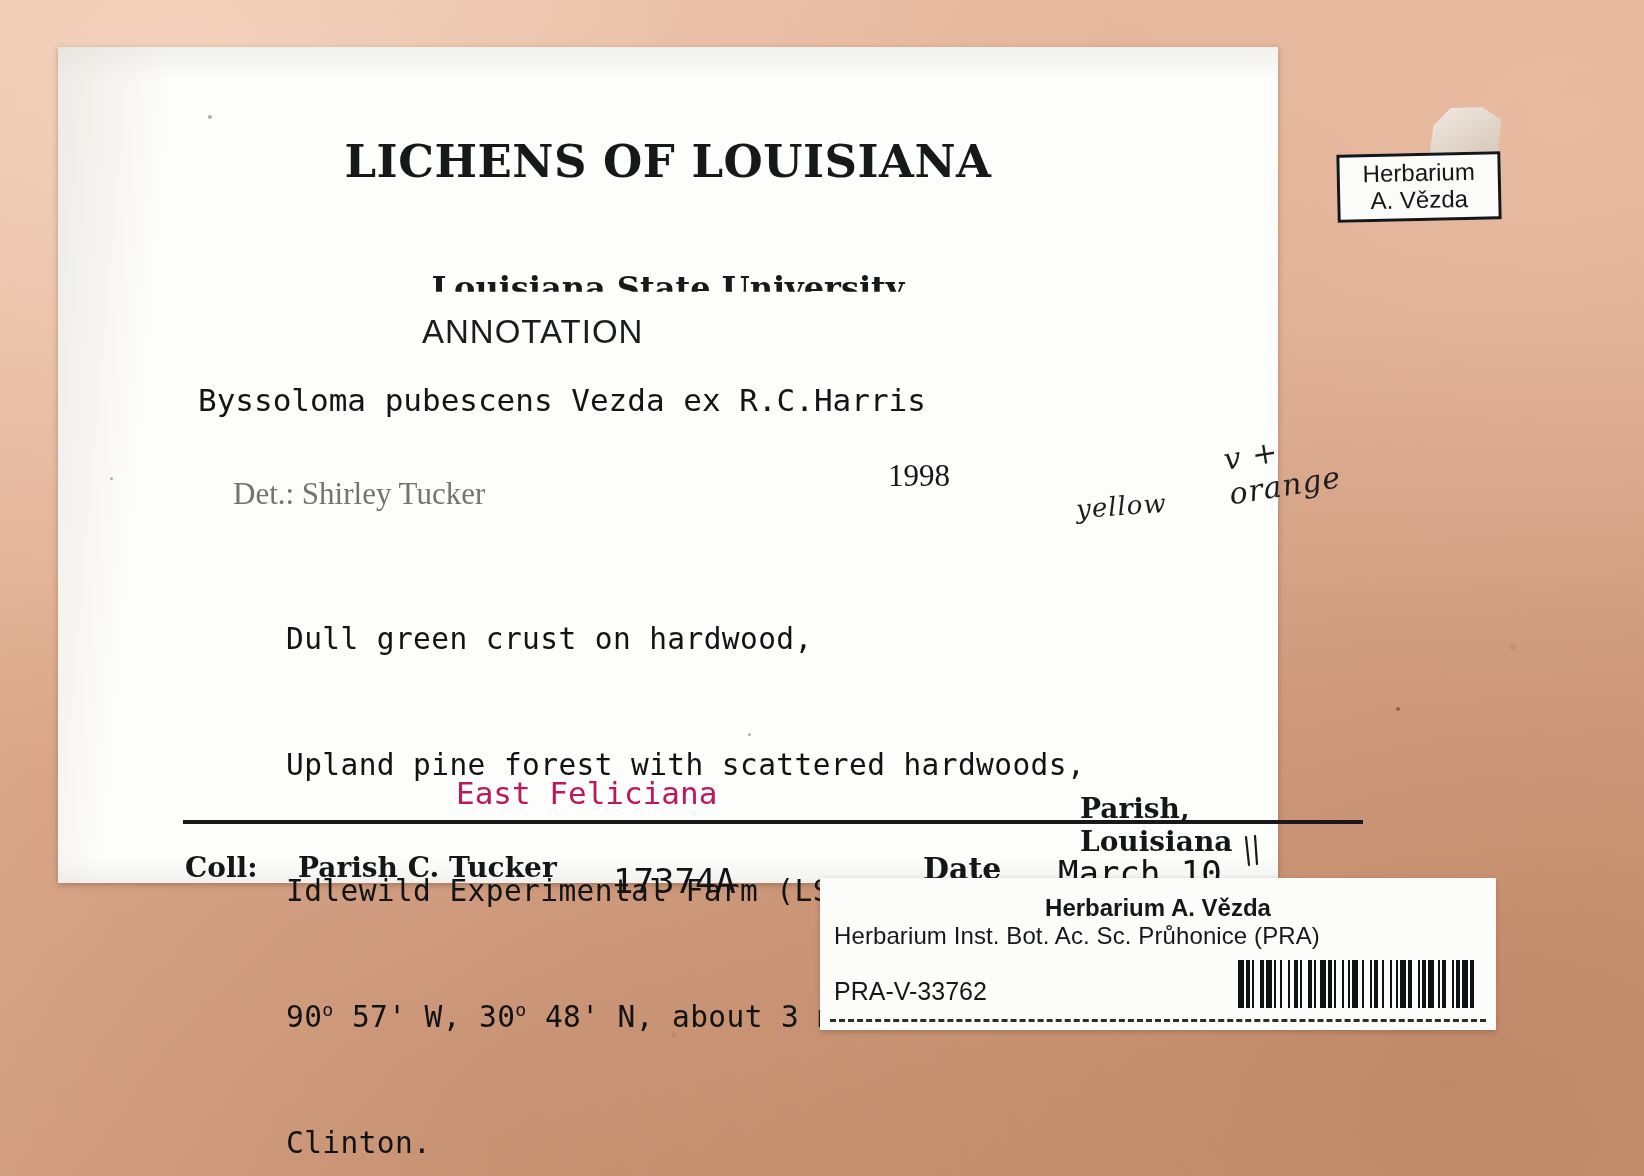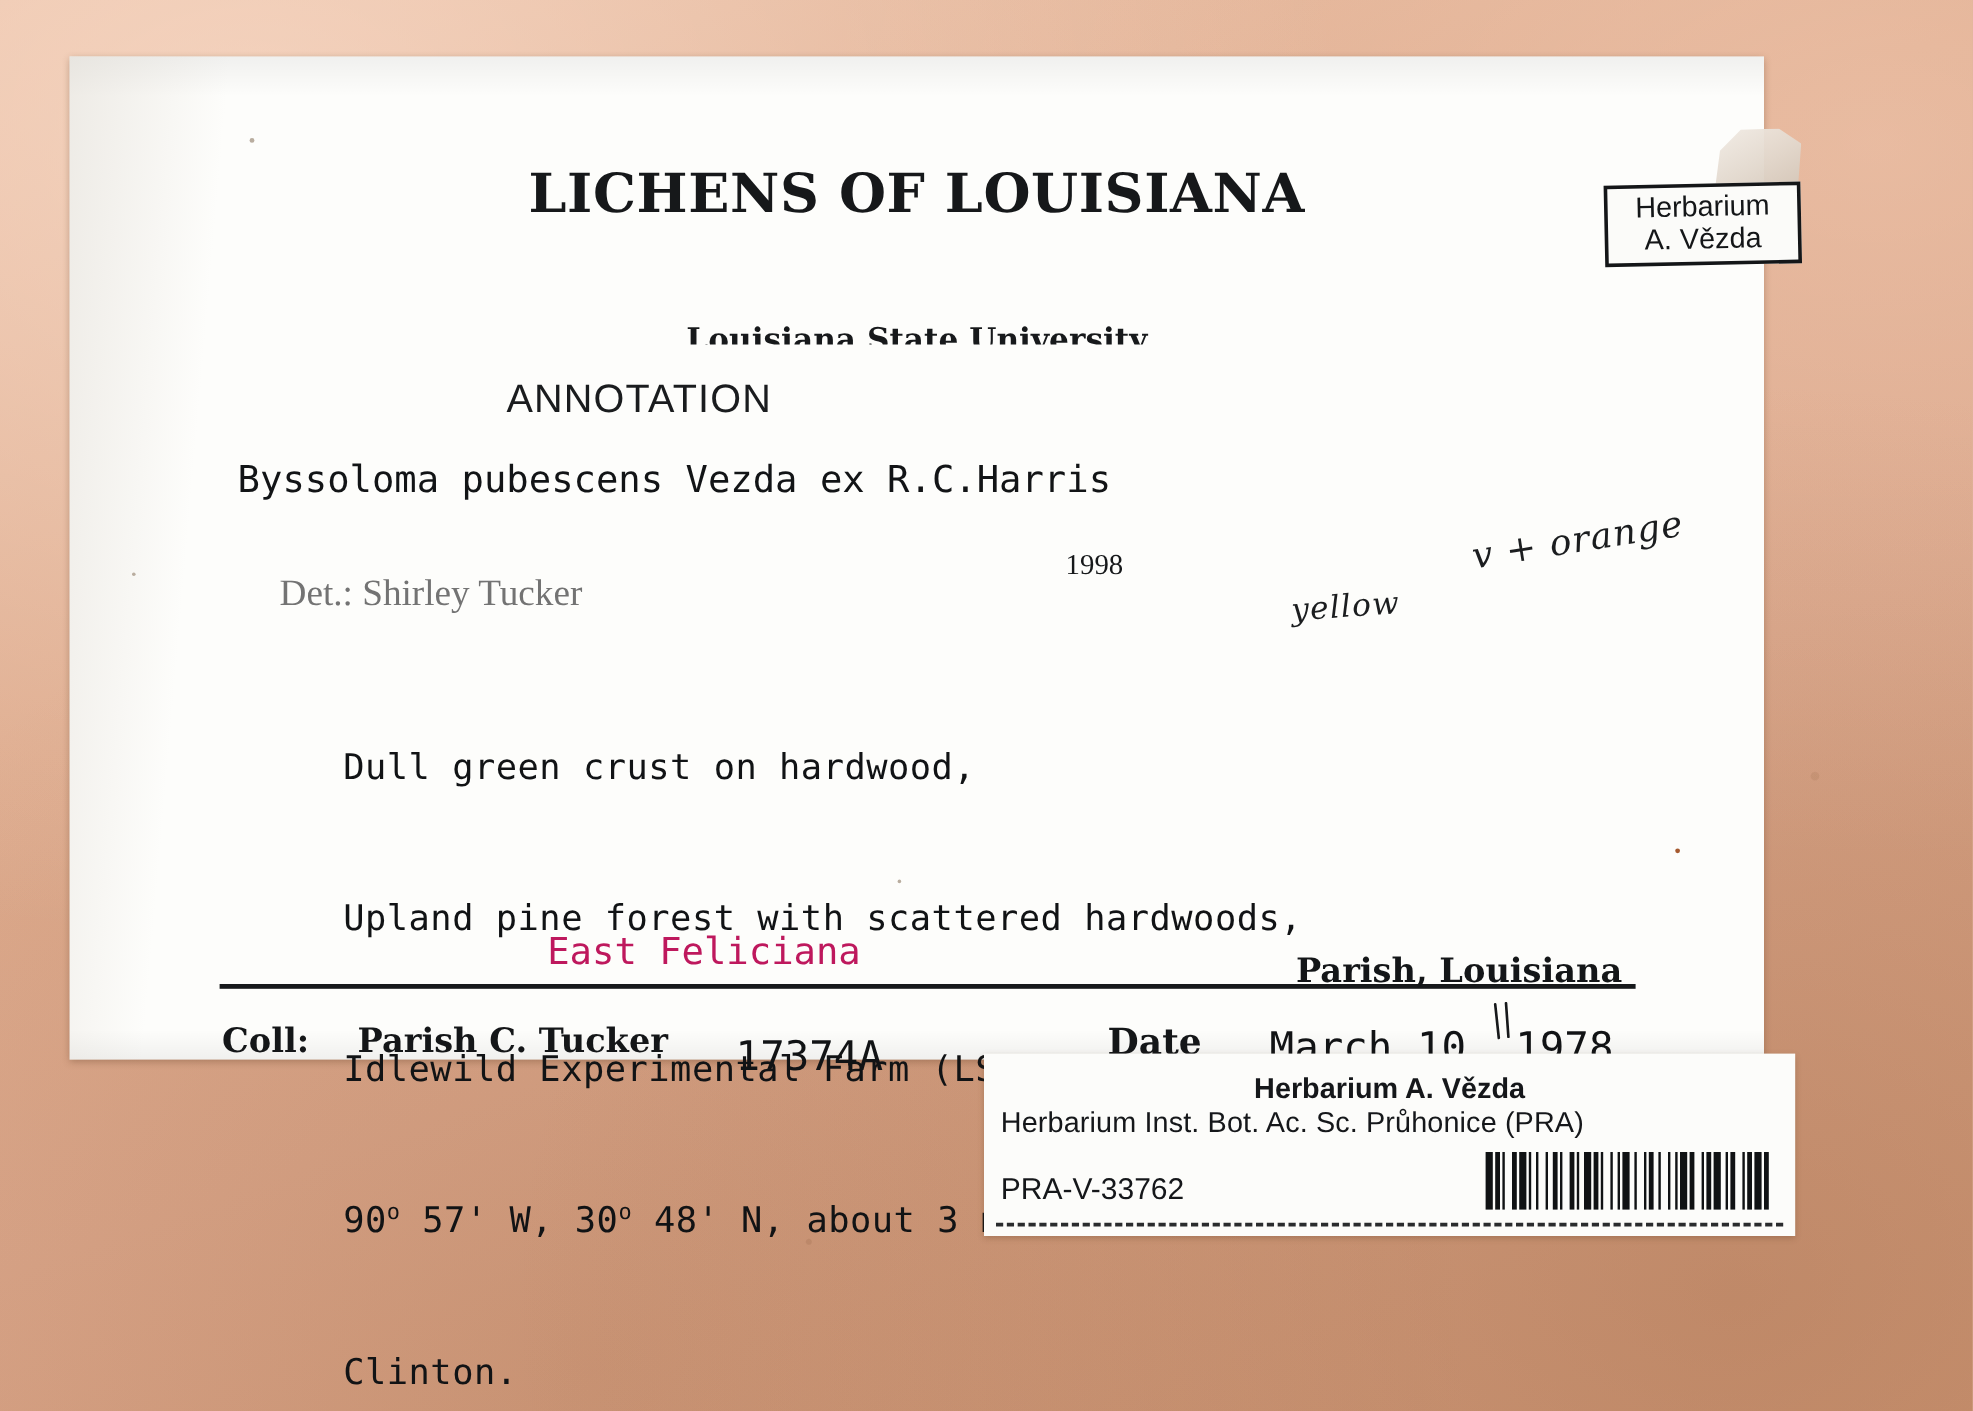--- a/index.html
+++ b/index.html
@@ -37,21 +37,21 @@
       radial-gradient(circle at 92% 55%, rgba(120,75,45,0.13) 0 3px, transparent 4px),
       radial-gradient(circle at 8% 35%, rgba(120,75,45,0.10) 0 2px, transparent 3px);
     opacity: .9;
   }
 
   
   #label-card {
     position: absolute;
     left: 58px;
     top: 47px;
-    width: 1412px;
+    width: 1220px;
     height: 836px;
     background: #fdfdfb;
     box-shadow: 0 2px 6px rgba(90,55,30,0.35);
   }
   #label-card::before {
     
     content: "";
     position: absolute;
     inset: 0;
     background:
@@ -80,21 +80,21 @@
     color: #16181a;
   }
 
   .univ {
     position: absolute;
     left: 0; right: 0;
     top: 222px;
     text-align: center;
     font-family: "DejaVu Serif", serif;
     font-weight: bold;
-    font-size: 26px;
+    font-size: 32px;
     color: #17191b;
     
     clip-path: inset(0 0 40% 0);
   }
 
   .annotation-word {
     position: absolute;
     left: 364px;
     top: 266px;
     font-family: "Liberation Sans", sans-serif;
@@ -119,21 +119,21 @@
     top: 429px;
     font-family: "Liberation Serif", serif;
     font-size: 31px;
     color: #737373;
   }
   .det-year {
     position: absolute;
     left: 830px;
     top: 411px;
     font-family: "Liberation Serif", serif;
-    font-size: 24px;
+    font-size: 31px;
     color: #16181a;
   }
 
   .desc {
     position: absolute;
     left: 228px;
     top: 487px;
     font-family: "DejaVu Sans Mono", monospace;
     font-size: 29.5px;
     line-height: 42px;

